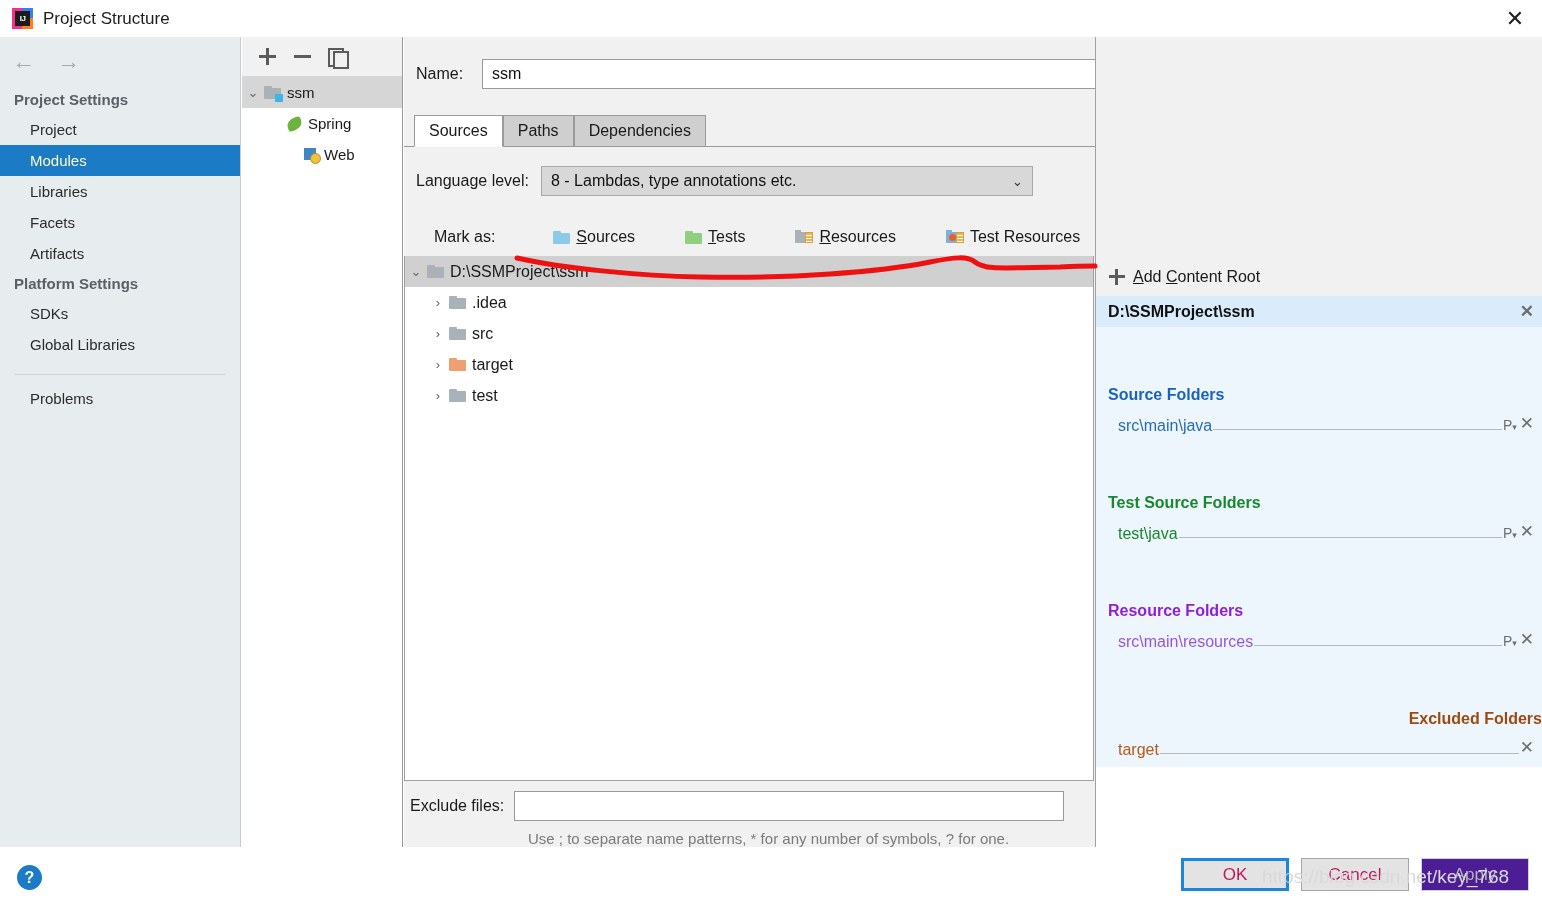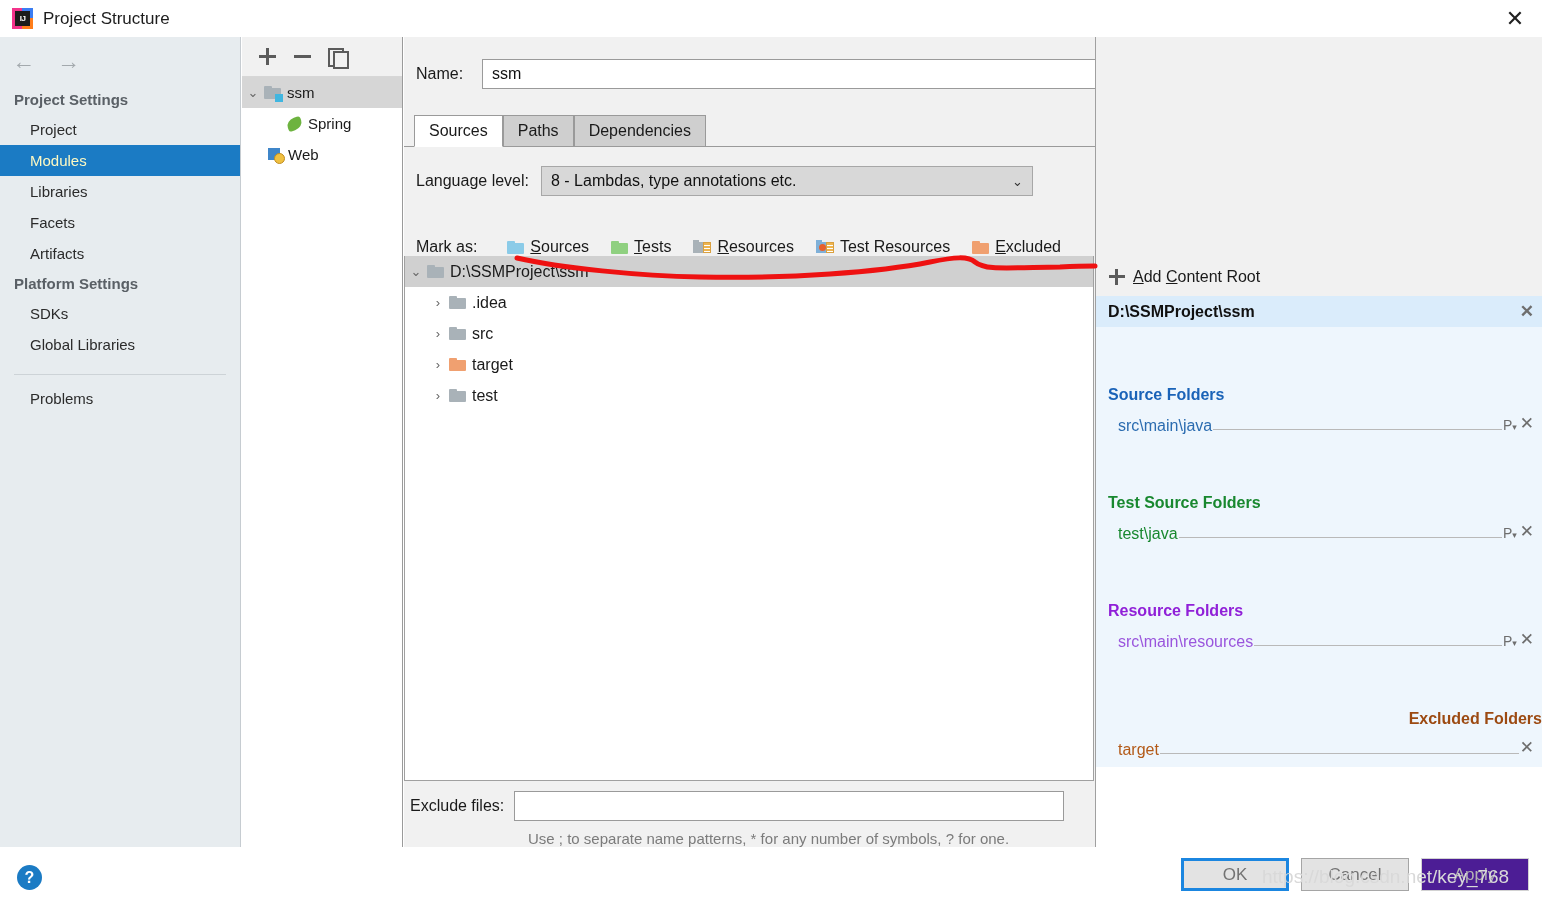--- a/index.html
+++ b/index.html
@@ -147,21 +147,21 @@
   }
   .lang-label{font-size:16px;margin-right:12px;}
   .lang-combo{
     width:492px;height:30px;background:#d8d8d8;border:1px solid #a7a7a7;
     display:flex;align-items:center;justify-content:space-between;
     padding:0 9px;font-size:16px;color:#111;box-sizing:border-box;
   }
   .combo-arrow{font-size:13px;color:#333;}
   .mark-row{
     position:absolute;left:0;top:181px;width:1138px;height:38px;
-    display:flex;align-items:flex-end;padding-left:12px;box-sizing:border-box;font-size:16px;
+    display:flex;align-items:center;padding-left:30px;box-sizing:border-box;font-size:16px;gap:28px;
   }
   .mark-label{margin-right:30px;}
   .mark-item{display:flex;align-items:center;margin-right:22px;}
   .mark-item .txt{text-decoration:none;}
   .mark-item .txt u{text-decoration:underline;}
   .res-ic{width:18px;height:14px;position:relative;display:inline-block;margin-right:6px;flex:0 0 auto;}
   .res-ic .fold{position:absolute;left:0;top:2px;width:11px;height:11px;background:#a9b2b8;}
   .res-ic .fold-top{position:absolute;left:0;top:0;width:6px;height:3px;background:#a9b2b8;}
   .res-ic .lines{position:absolute;right:0;top:2px;width:8px;height:11px;background:repeating-linear-gradient(#eeb44f 0 2px,#fff 2px 3px);border:1px solid #d9a040;box-sizing:border-box;}
   .res-ic.test .fold{background:#7fb0d8;}
@@ -231,21 +231,21 @@
     position:absolute;left:0;top:847px;width:1542px;height:57px;background:#ffffff;
   }
   .help-btn{
     position:absolute;left:17px;top:18px;width:25px;height:25px;border-radius:50%;
     background:#1b7bc4;color:#fff;font-size:16px;font-weight:bold;
     display:flex;align-items:center;justify-content:center;
   }
   .btn{
     position:absolute;top:11px;height:33px;width:108px;
     display:flex;align-items:center;justify-content:center;
-    font-size:17px;background:#e3e3e3;border:1px solid #a5a5a5;box-sizing:border-box;color:#737373;
+    font-size:17px;background:#e3e3e3;border:1px solid #a5a5a5;box-sizing:border-box;color:#be185d;
   }
   .btn.primary{left:1181px;border:3px solid #1b86e0;background:#e3e3e3;}
   .btn.cancel{left:1301px;}
   .btn.disabled{left:1421px;color:#b4b4b4;border-color:#d2d2d2;background:#4c1d95;}
 
   
   .annot{position:absolute;left:0;top:0;pointer-events:none;}
   
   .watermark{
     position:absolute;left:1262px;top:866px;width:280px;
@@ -297,21 +297,21 @@
     <span class="chev">⌄</span>
     <span class="folder-ic" style="position:relative;">
       <span class="mod-badge"></span>
     </span>
     <span>ssm</span>
   </div>
   <div class="mod-row" style="padding-left:44px;">
     <span class="spring-ic"></span>
     <span>Spring</span>
   </div>
-  <div class="mod-row" style="padding-left:24px;">
+  <div class="mod-row" style="padding-left:60px;">
     <span class="web-ic"></span>
     <span>Web</span>
   </div>
 </div>
 
 <div class="main">
 
   <div class="name-row">
     <div class="name-label">Name:</div>
     <div class="name-input">ssm</div>

